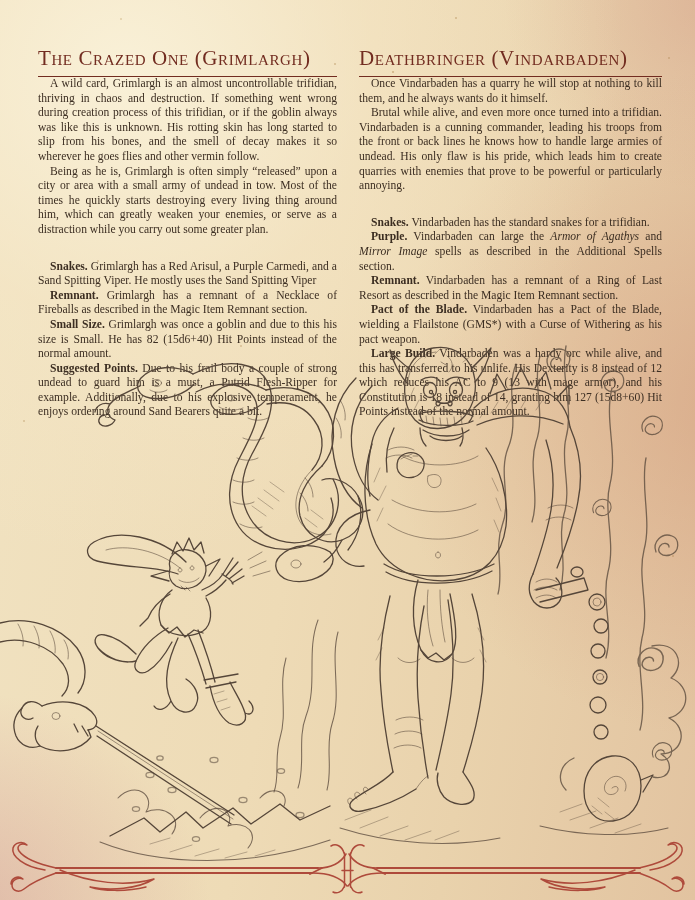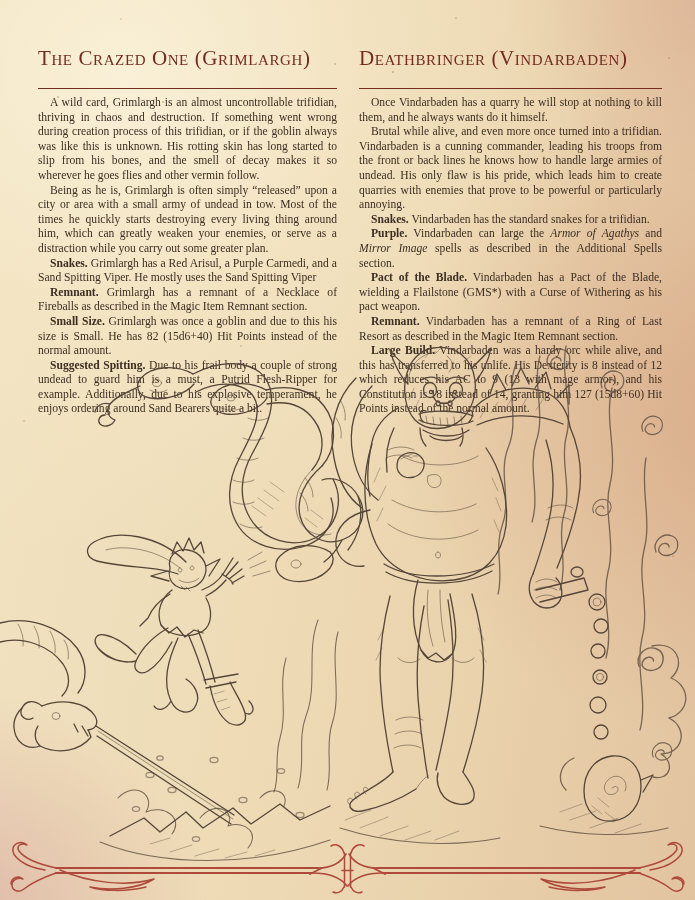--- a/index.html
+++ b/index.html
@@ -23,23 +23,23 @@
     background:transparent;
     box-shadow:57px 96px rgba(150,104,42,.4),162px 101px rgba(150,104,42,.45),334px 63px rgba(150,104,42,.35),
       392px 71px rgba(150,104,42,.4),455px 17px rgba(150,104,42,.35),120px 18px rgba(170,130,60,.3),
       668px 57px rgba(150,104,42,.3),97px 260px rgba(150,104,42,.3),649px 130px rgba(150,104,42,.3),
       23px 420px rgba(150,104,42,.3),672px 555px rgba(150,104,42,.3),240px 345px rgba(150,104,42,.3);}
   .col{position:absolute;color:var(--body-text);font-size:11.6px;line-height:14.6px;text-align:justify}
   .col-left{left:38px;top:46px;width:299px}
   .col-right{left:359px;top:46px;width:303px}
   h2{font-size:21px;line-height:24px;font-weight:normal;font-variant:small-caps;
      letter-spacing:.6px;color:var(--heading);border-bottom:1.4px solid var(--heading);
-     padding-bottom:18px;margin-bottom:7px;white-space:nowrap}
+     padding-bottom:6px;margin-bottom:0;white-space:nowrap}
   p.body-p,p.trait{text-indent:12px}
-  .traits{margin-top:0}
+  .traits{margin-top:22px}
   .trait b{font-weight:bold}
   svg{position:absolute;display:block}
   #sketch{left:0;top:328px}
   #sketch path,#sketch ellipse,#sketch circle{fill:none;stroke:var(--ink);stroke-width:1.3;stroke-linecap:round;stroke-linejoin:round}
   #sketch .thin{stroke-width:1;opacity:.55}
   #sketch .hatch{stroke-width:.9;opacity:.42}
   #sketch .soft{opacity:.75;stroke-width:1.05}
   #border-svg{left:0;top:840px}
   #border-svg path{fill:none;stroke:var(--ornament-red);stroke-linecap:round;stroke-linejoin:round}
   #border-svg .rule{stroke-width:1.8}
@@ -52,33 +52,33 @@
   <div class="speckles"></div>
 
   <div class="col col-left">
     <h2>The Crazed One (Grimlargh)</h2>
     <p class="body-p">A wild card, Grimlargh is an almost uncontrollable trifidian, thriving in chaos and destruction. If something went wrong during creation process of this trifidian, or if the goblin always was like this is unknown. His rotting skin has long started to slip from his bones, and the smell of decay makes it so wherever he goes flies and other vermin follow.</p>
     <p class="body-p">Being as he is, Grimlargh is often simply “released” upon a city or area with a small army of undead in tow. Most of the times he quickly starts destroying every living thing around him, which can greatly weaken your enemies, or serve as a distraction while you carry out some greater plan.</p>
     <div class="traits">
       <p class="trait"><b>Snakes.</b><span><span> Grimlargh has a Red Arisul, a Purple Carmedi, and a Sand Spitting Viper. He mostly uses the Sand Spitting Viper</span></span></p>
       <p class="trait"><b>Remnant.</b><span><span> Grimlargh has a remnant of a Necklace of Fireballs as described in the Magic Item Remnant section.</span></span></p>
       <p class="trait"><b>Small Size.</b><span><span> Grimlargh was once a goblin and due to this his size is Small. He has 82 (15d6+40) Hit Points instead of the normal amount.</span></span></p>
-      <p class="trait"><b>Suggested Spitting.</b><span><span> Due to his frail body a couple of strong undead to guard him is a must, a Putrid Flesh-Ripper for example. Additionally, due to his explosive temperament, he enjoys ordering around Sand Bearers quite a bit.</span></span></p>
+      <p class="trait"><b>Suggested Points.</b><span><span> Due to his frail body a couple of strong undead to guard him is a must, a Putrid Flesh-Ripper for example. Additionally, due to his explosive temperament, he enjoys ordering around Sand Bearers quite a bit.</span></span></p>
     </div>
   </div>
 
   <div class="col col-right">
     <h2>Deathbringer (Vindarbaden)</h2>
     <p class="body-p">Once Vindarbaden has a quarry he will stop at nothing to kill them, and he always wants do it himself.</p>
     <p class="body-p">Brutal while alive, and even more once turned into a trifidian. Vindarbaden is a cunning commander, leading his troops from the front or back lines he knows how to handle large armies of undead. His only flaw is his pride, which leads him to create quarries with enemies that prove to be powerful or particularly annoying.</p>
     <div class="traits">
       <p class="trait"><b>Snakes.</b><span><span> Vindarbaden has the standard snakes for a trifidian.</span></span></p>
       <p class="trait"><b>Purple.</b><span><span> Vindarbaden can large the </span><i>Armor of Agathys</i><span> and </span><i>Mirror Image</i><span> spells as described in the Additional Spells section.</span></span></p>
+      <p class="trait"><b>Remnant.</b><span><span> Vindarbaden has a remnant of a Ring of Last Resort as described in the Magic Item Remnant section.</span></span></p>
       <p class="trait"><b>Pact of the Blade.</b><span><span> Vindarbaden has a Pact of the Blade, wielding a Flailstone (GMS*) with a Curse of Withering as his pact weapon.</span></span></p>
-      <p class="trait"><b>Remnant.</b><span><span> Vindarbaden has a remnant of a Ring of Last Resort as described in the Magic Item Remnant section.</span></span></p>
       <p class="trait"><b>Large Build.</b><span><span> Vindarbaden was a hardy orc while alive, and this has transferred to his unlife. His Dexterity is 8 instead of 12 which reduces his AC to 9 (13 with mage armor), and his Constitution is 18 instead of 14, granting him 127 (15d8+60) Hit Points instead of the normal amount.</span></span></p>
     </div>
   </div>
 
   <svg id="sketch" width="695" height="545" viewBox="0 0 695 545" aria-hidden="true">
     <defs>
       <path id="curl" d="M-8,6 C-12,-4 -2,-14 8,-10 C16,-7 16,6 6,9 C-2,11 -8,6 -4,0 C-1,-4 5,-3 5,1"></path>
     </defs>
 
     <g>

